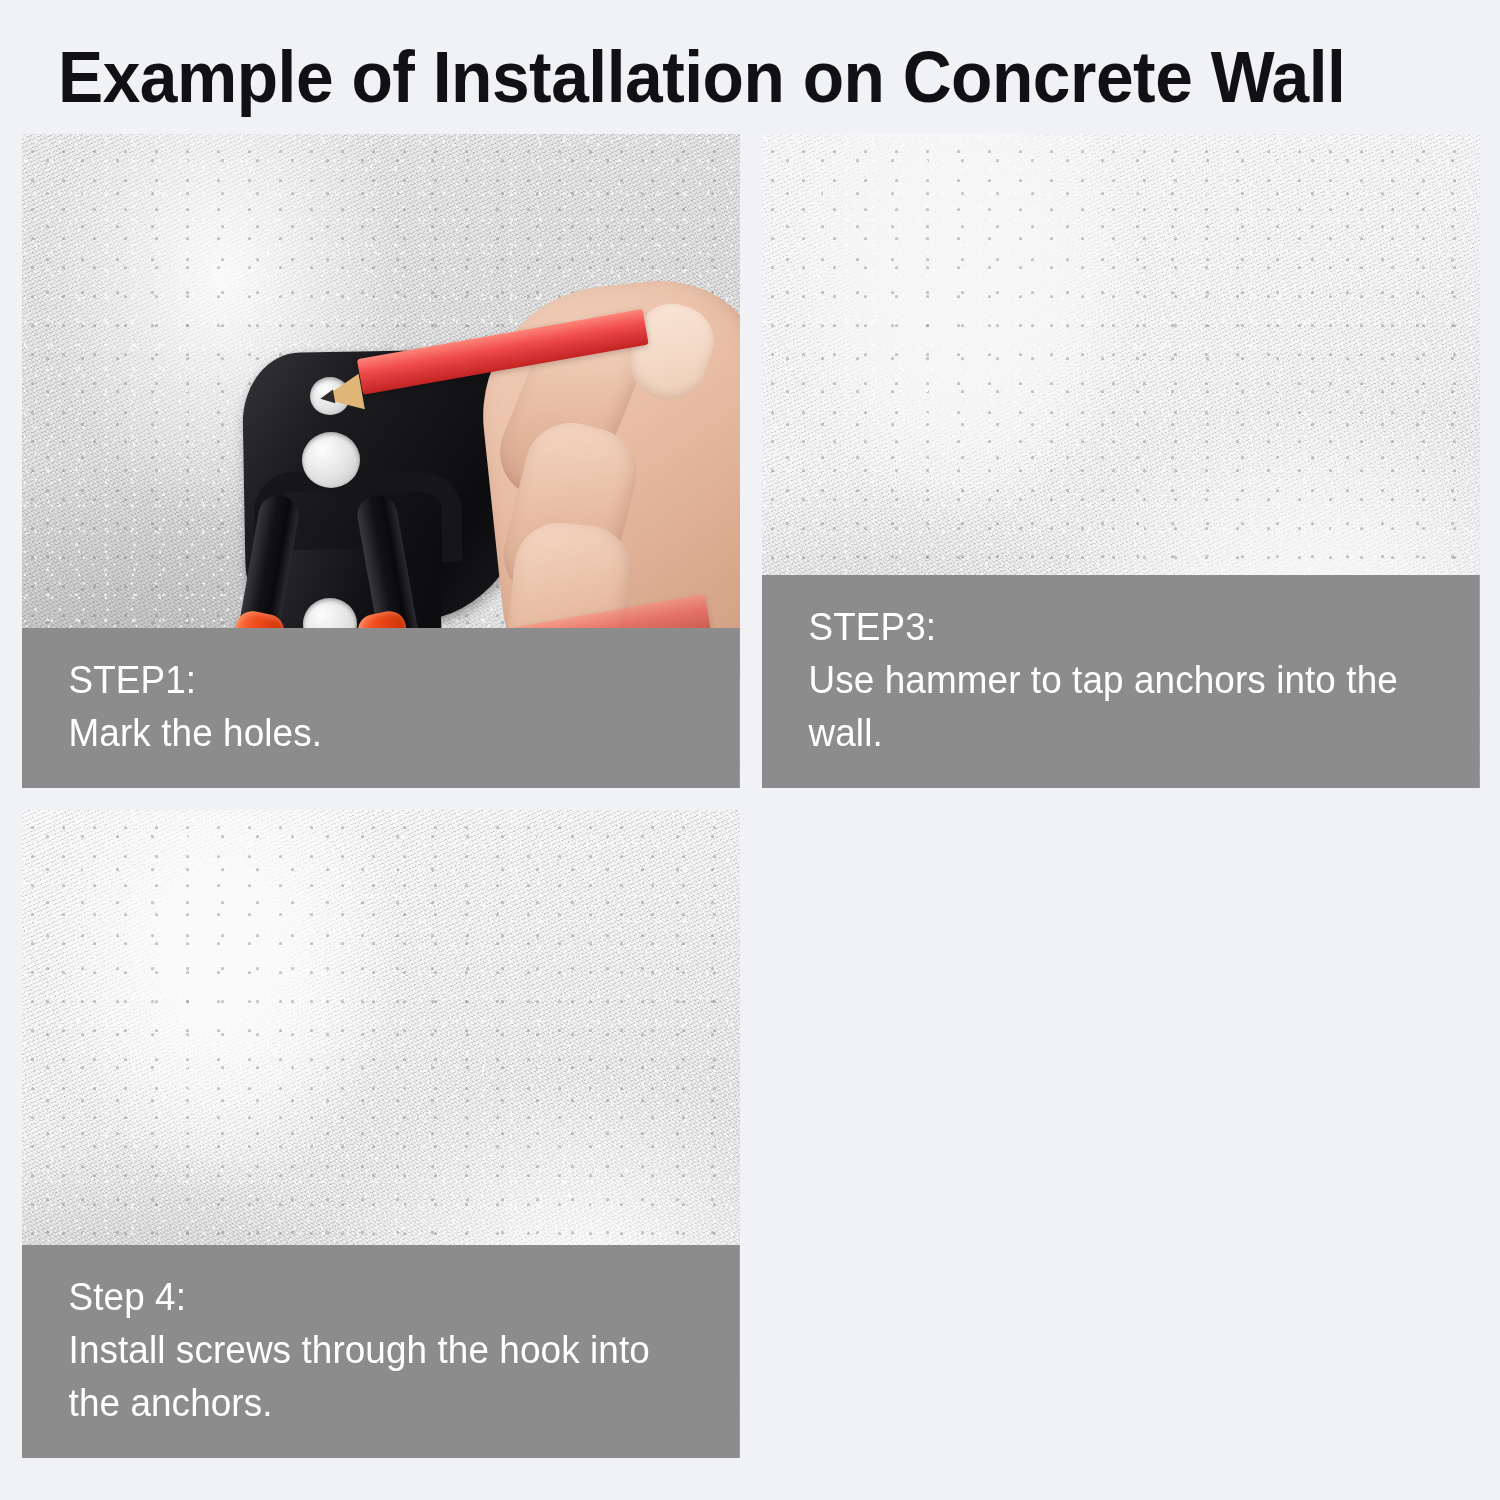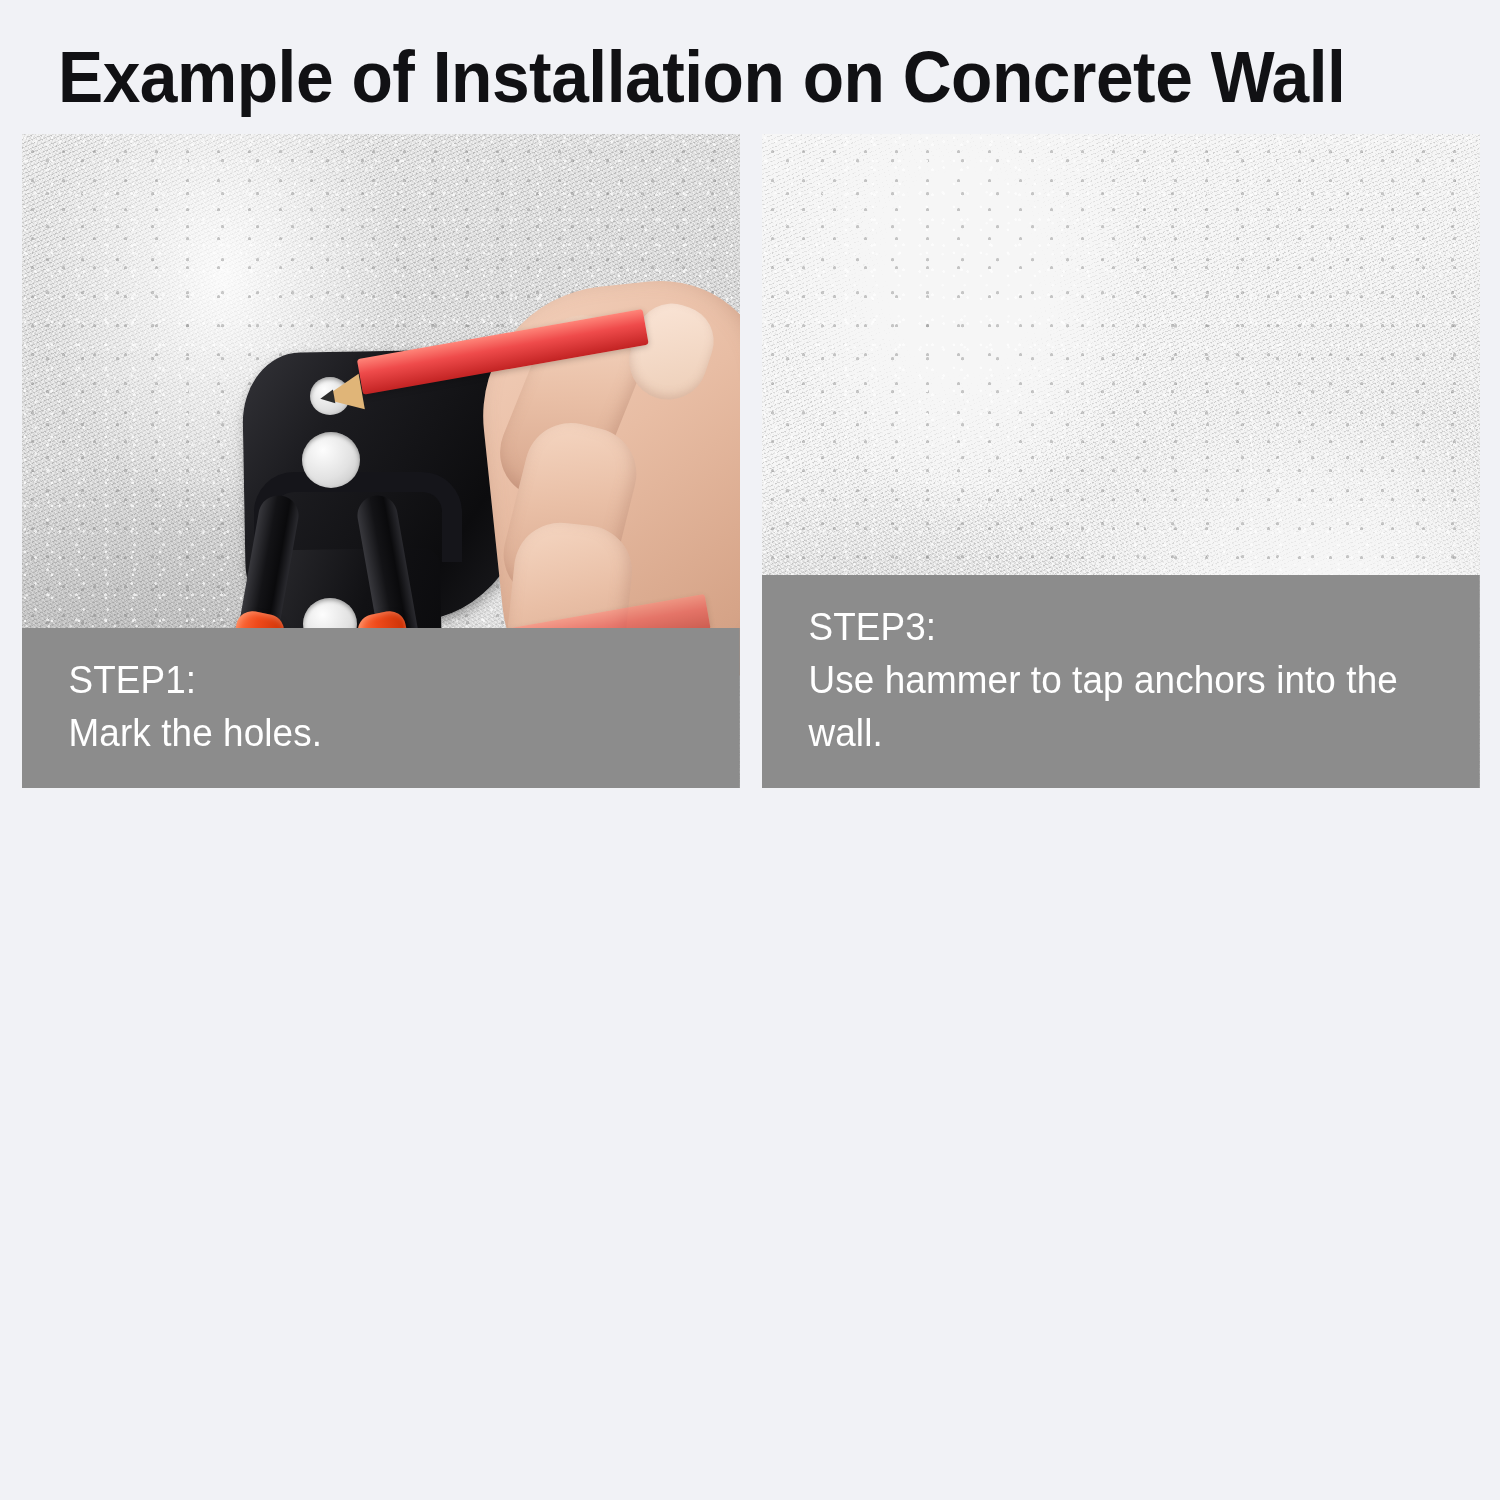--- a/index.html
+++ b/index.html
@@ -271,14 +271,23 @@
   <div class="panel">
     <div class="wall vlight"></div>
     <div class="wall-speckle"></div>
 
     <div class="caption">
       <span class="cap-line">STEP3:</span>
       <span class="cap-line">Use hammer to tap anchors into the wall.</span>
     </div>
   </div>
 
+  <div class="panel">
+    <div class="wall light"></div>
+    <div class="wall-speckle"></div>
+
+    <div class="caption">
+      <span class="cap-line">Step 4:</span>
+      <span class="cap-line">Install screws through the hook into the anchors.</span>
+    </div>
+  </div>
 
 </div>
 
 </body></html>

